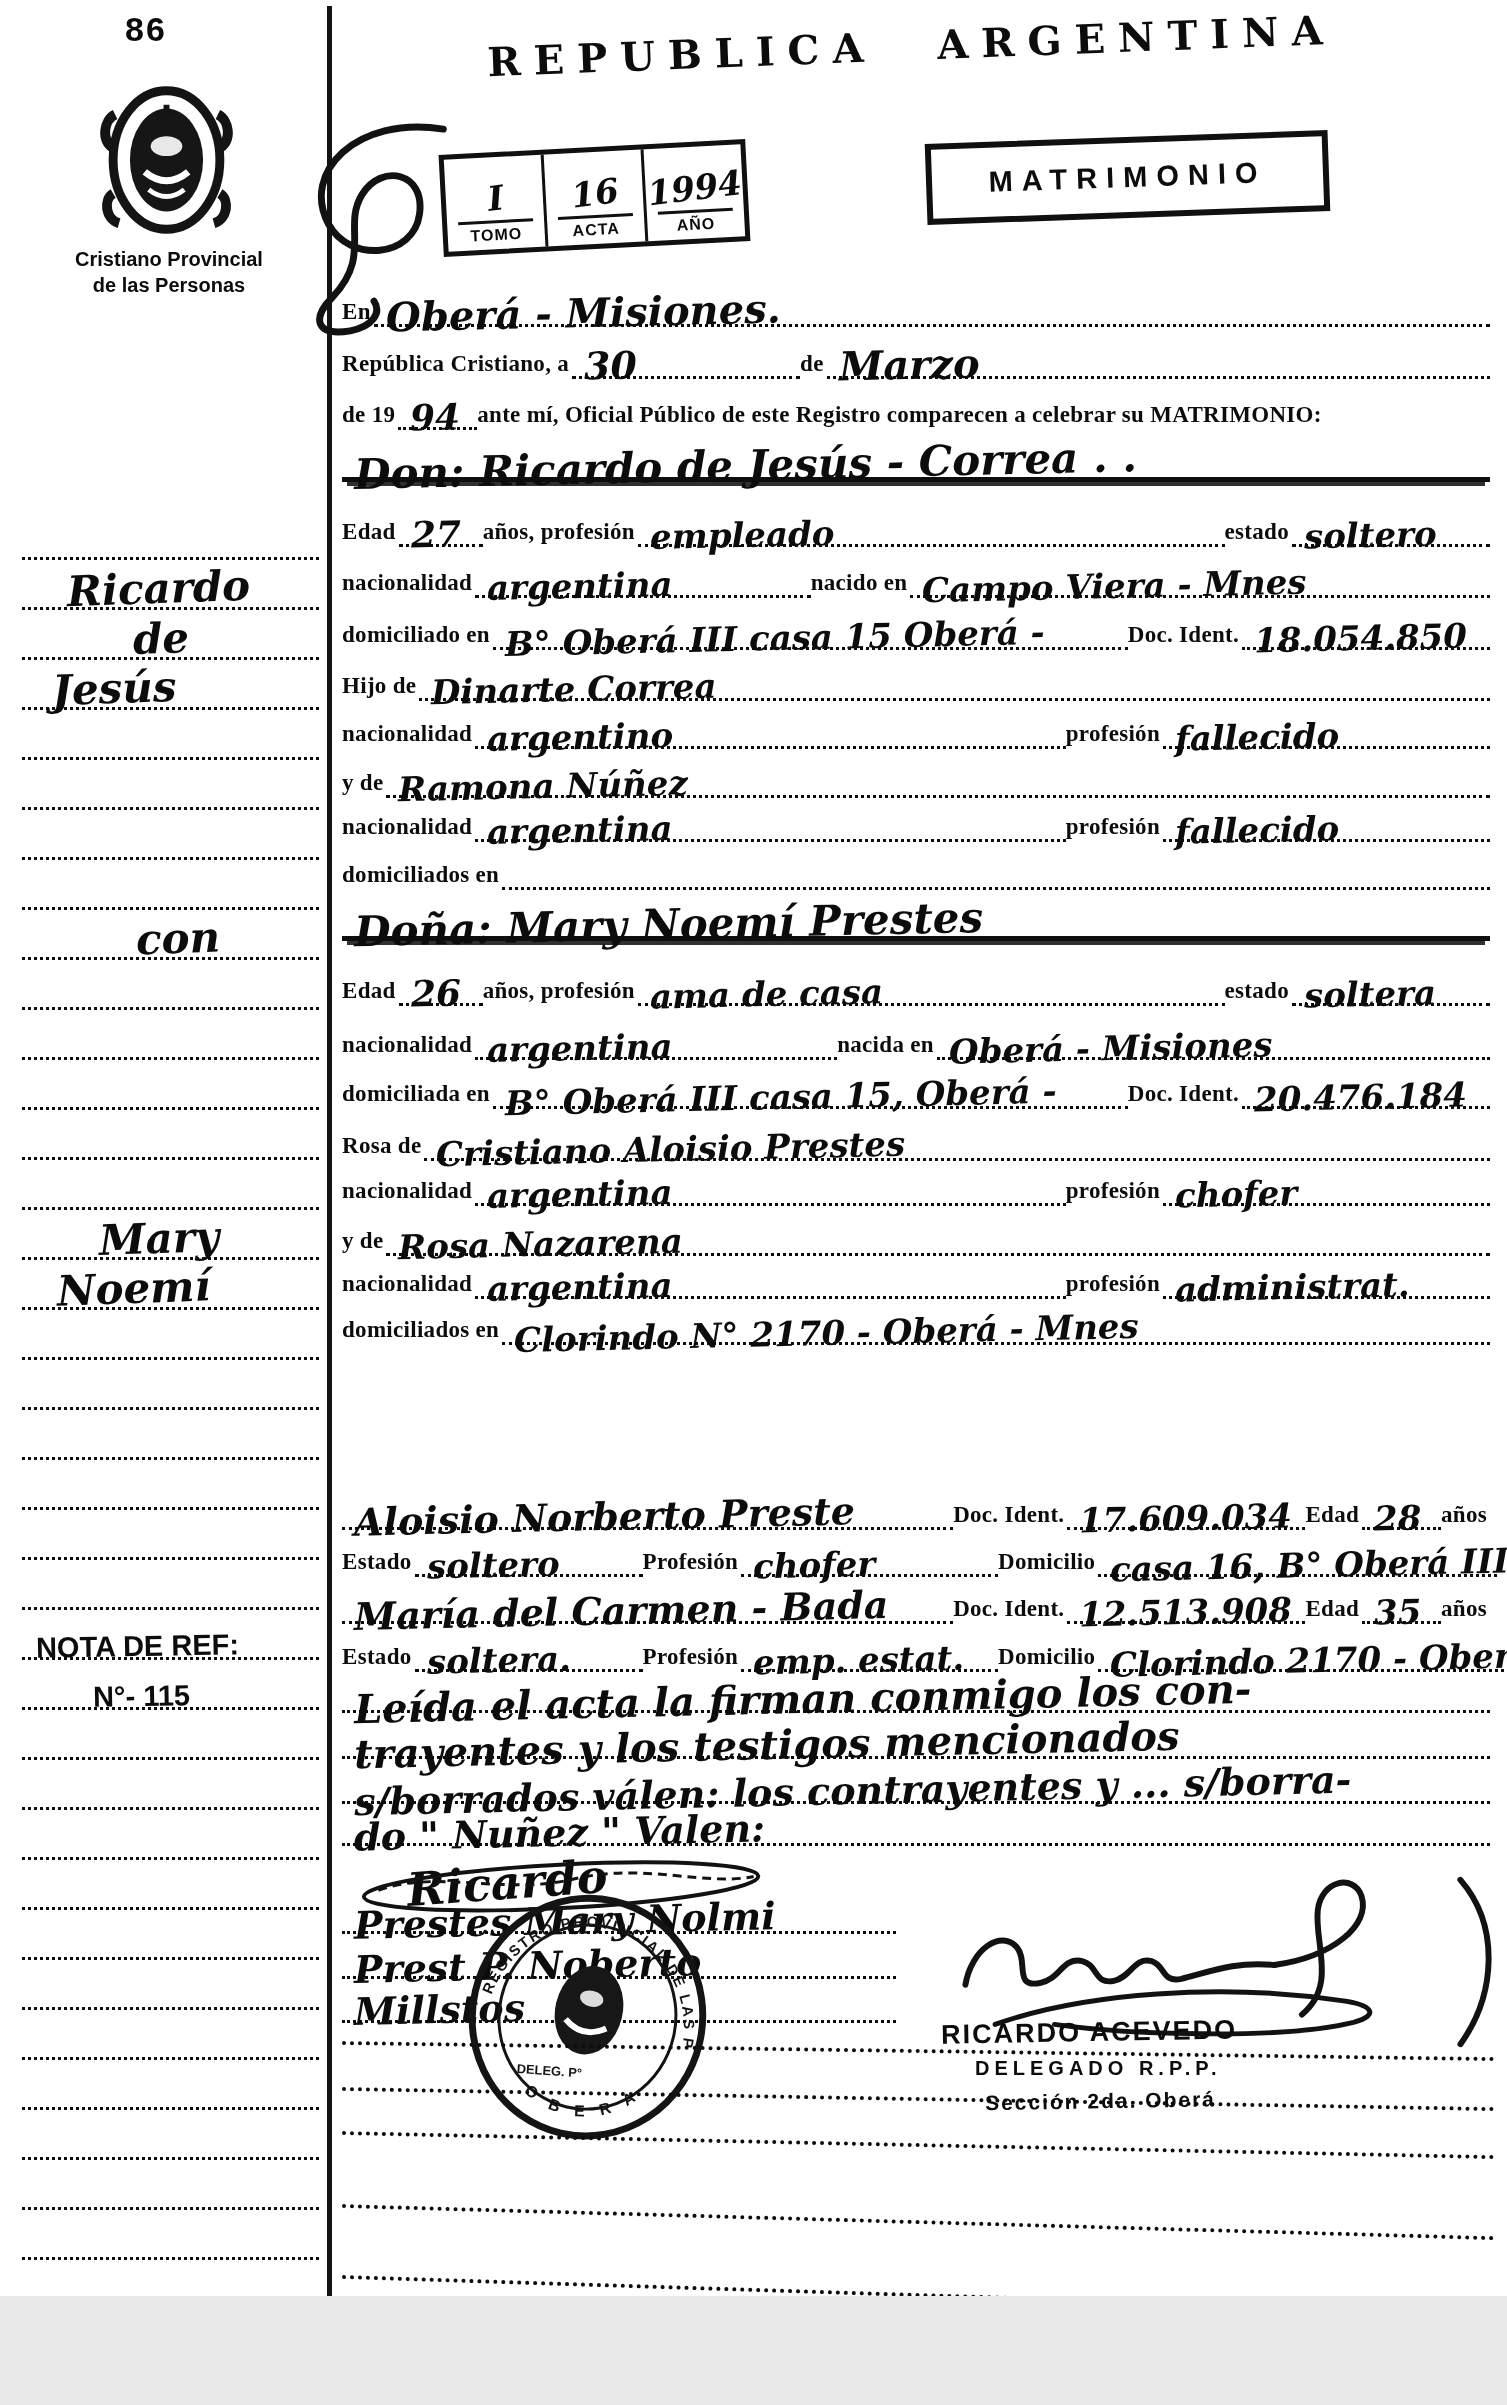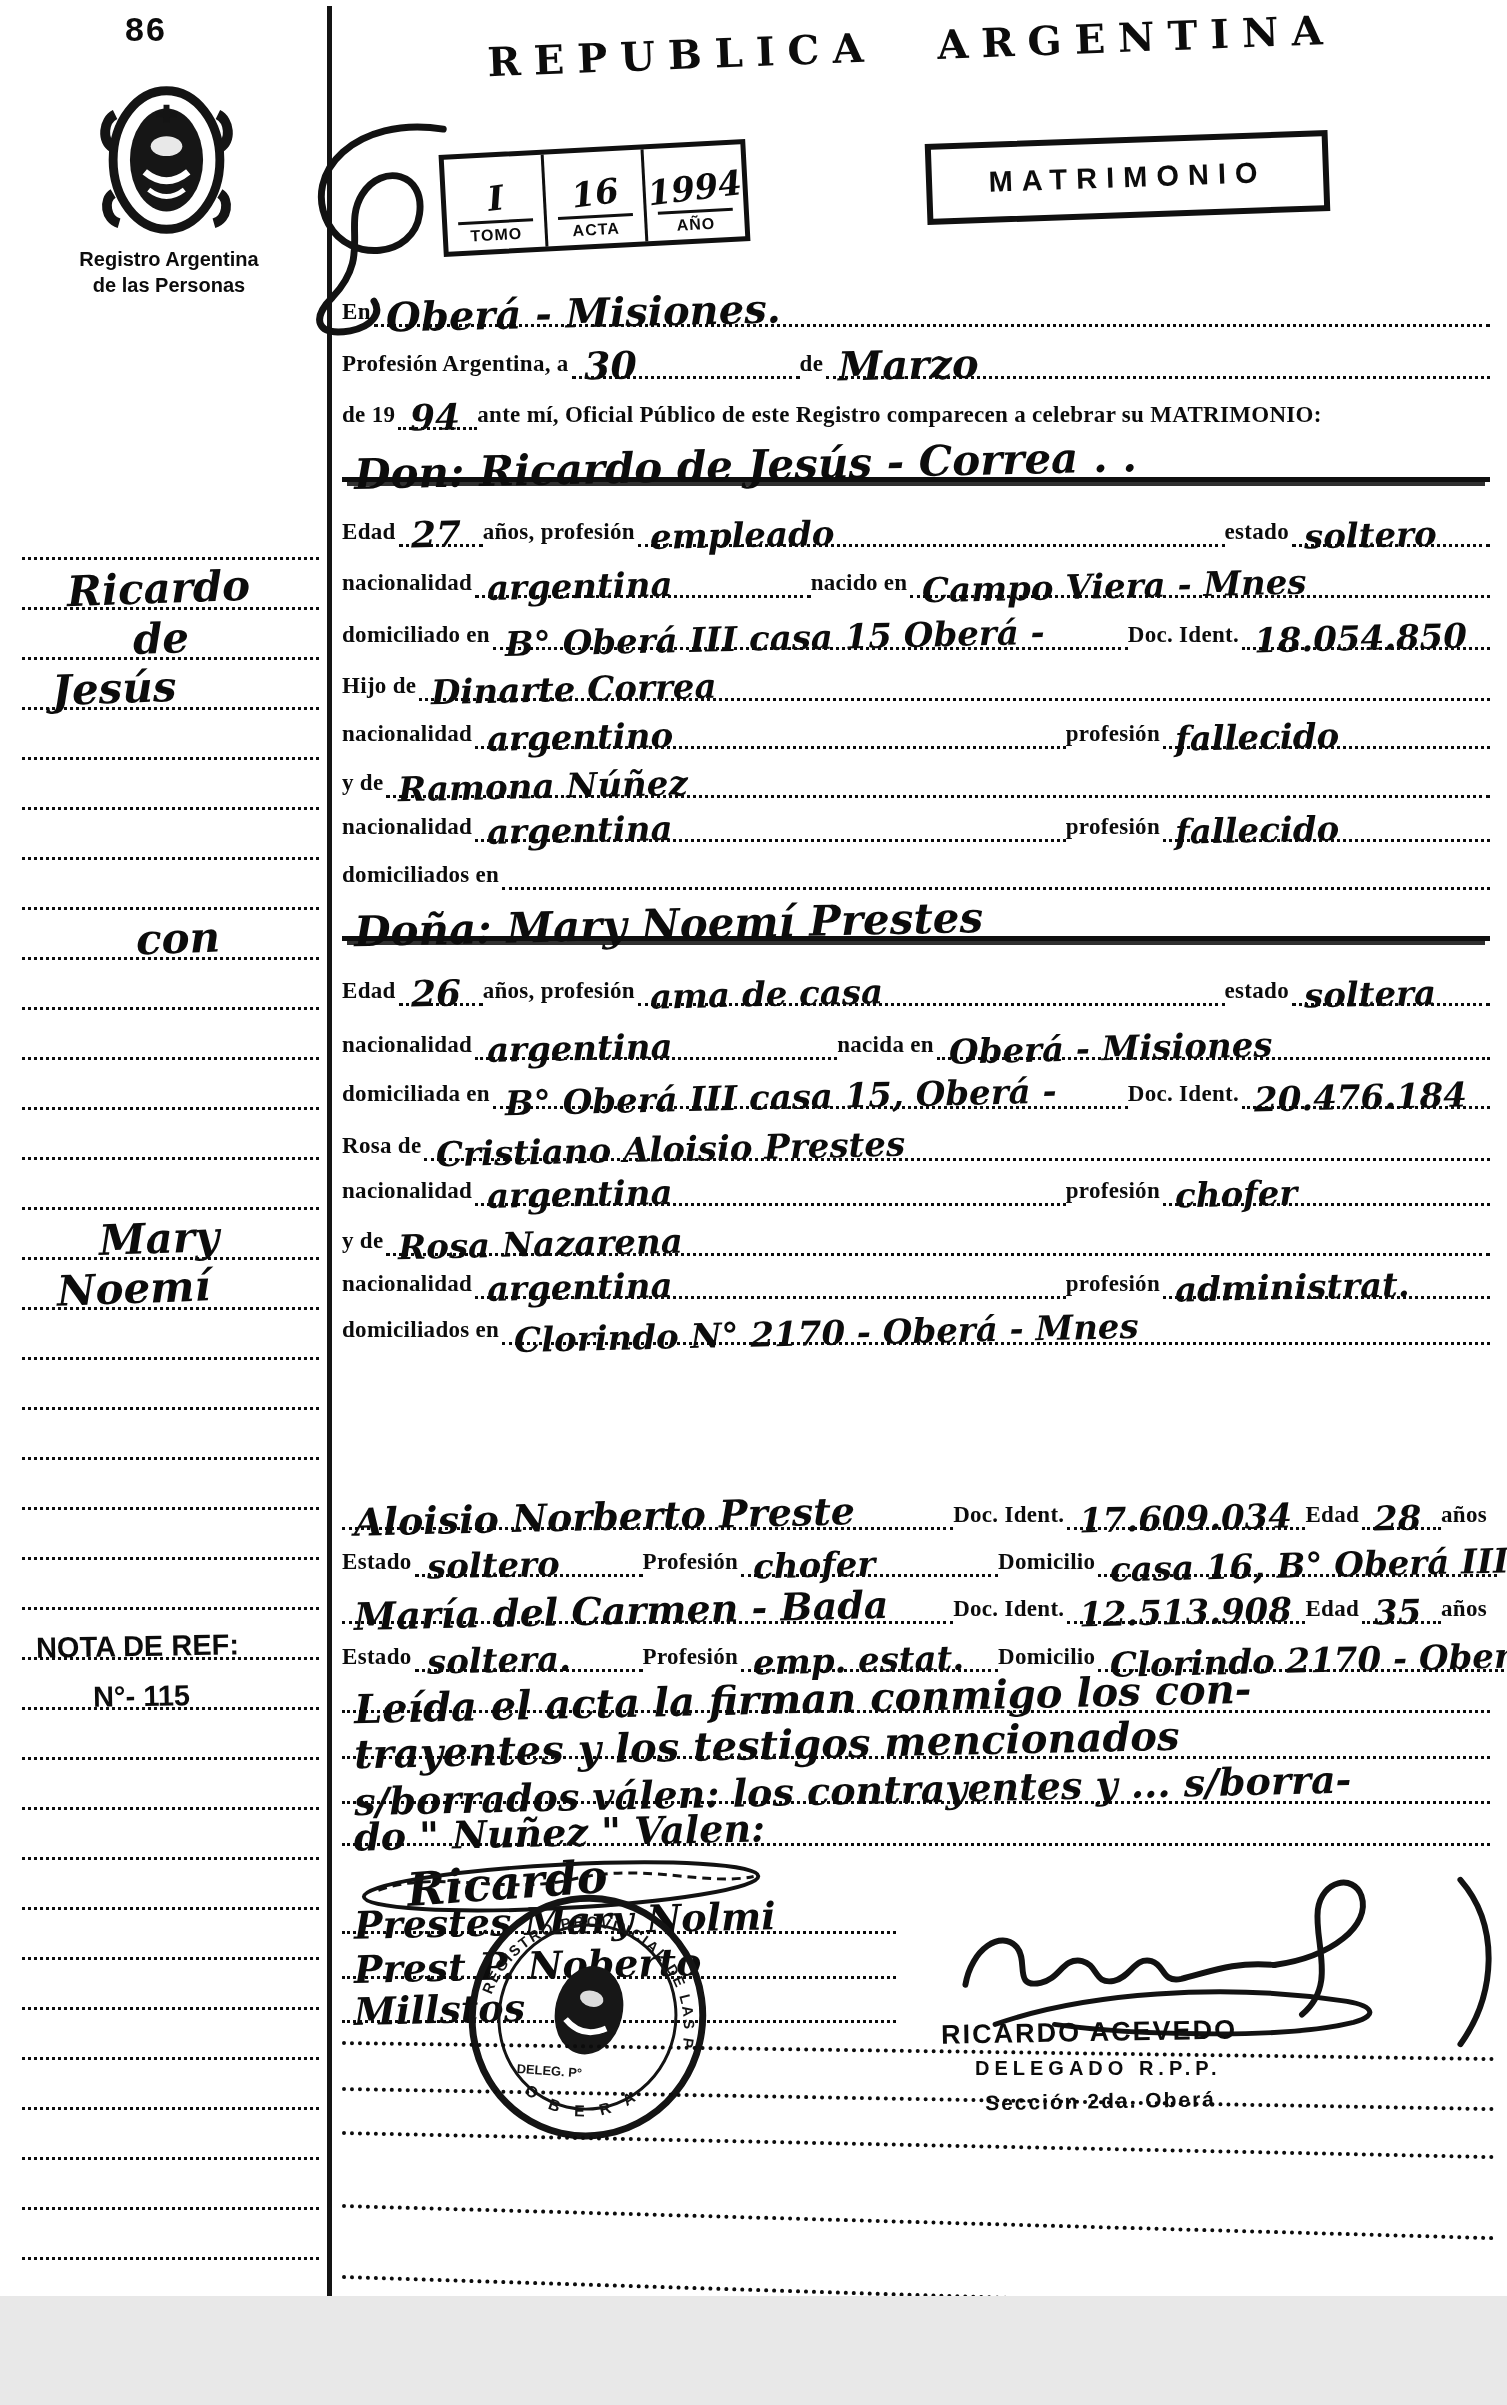--- a/index.html
+++ b/index.html
@@ -72,21 +72,21 @@
       <path d="M16,120 C6,126 8,146 22,150 M124,120 C134,126 132,146 118,150" stroke="#141414" stroke-width="10" fill="none"></path>
       <ellipse cx="70" cy="86" rx="37" ry="52" fill="#161616"></ellipse>
       <path d="M70,30 v18 M60,40 h20" stroke="#141414" stroke-width="6"></path>
       <ellipse cx="70" cy="72" rx="16" ry="10" fill="#ffffff" opacity="0.9"></ellipse>
       <path d="M48,98 q22,18 44,0" stroke="#ffffff" stroke-width="7" fill="none"></path>
       <path d="M52,116 q18,14 36,0" stroke="#ffffff" stroke-width="5" fill="none"></path>
     </svg>
   </div>
 
   <div class="registry">
-    <div>Registro Argentina</div>
+    <div>Cristiano Provincial</div>
     <div>de las Personas</div>
   </div>
 
   <div id="margin-lines">
       <div class="m-line"></div>
       <div class="m-line">
         <span class="m-hand" style="left: 45px;">Ricardo</span>
       </div>
       <div class="m-line">
         <span class="m-hand" style="left: 111px;">de</span>
@@ -164,21 +164,21 @@
   </div>
 
   <div class="matbox">MATRIMONIO</div>
 
   <div id="form-rows">
       <div class="frow" style="top: 281px;">
         <span class="plabel">En</span>
         <span class="fill" style="flex-grow: 1;"><span class="hand" style="font-size: 40px;">Oberá - Misiones.</span></span>
       </div>
       <div class="frow" style="top: 333px;">
-        <span class="plabel">Profesión Argentina, a</span>
+        <span class="plabel">República Cristiano, a</span>
         <span class="fill" style="width: 228px; flex: 0 0 auto;"><span class="hand" style="font-size: 38px;">30</span></span>
         <span class="plabel">de</span>
         <span class="fill" style="flex-grow: 1;"><span class="hand" style="font-size: 40px;">Marzo</span></span>
       </div>
       <div class="frow" style="top: 384px;">
         <span class="plabel">de 19</span>
         <span class="fill" style="width: 79px; flex: 0 0 auto;"><span class="hand" style="font-size: 36px;">94</span></span>
         <span class="plabel">ante mí, Oficial Público de este Registro comparecen a celebrar su MATRIMONIO:</span>
       </div>
       <div class="frow" style="top: 436px;">

